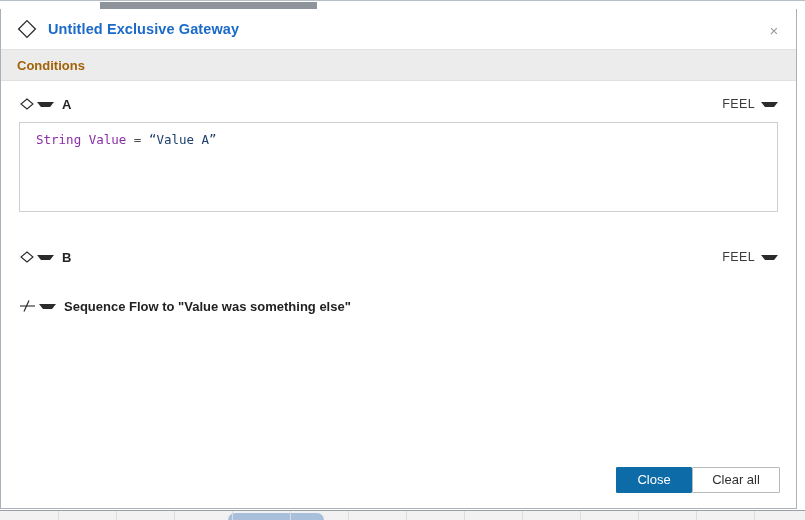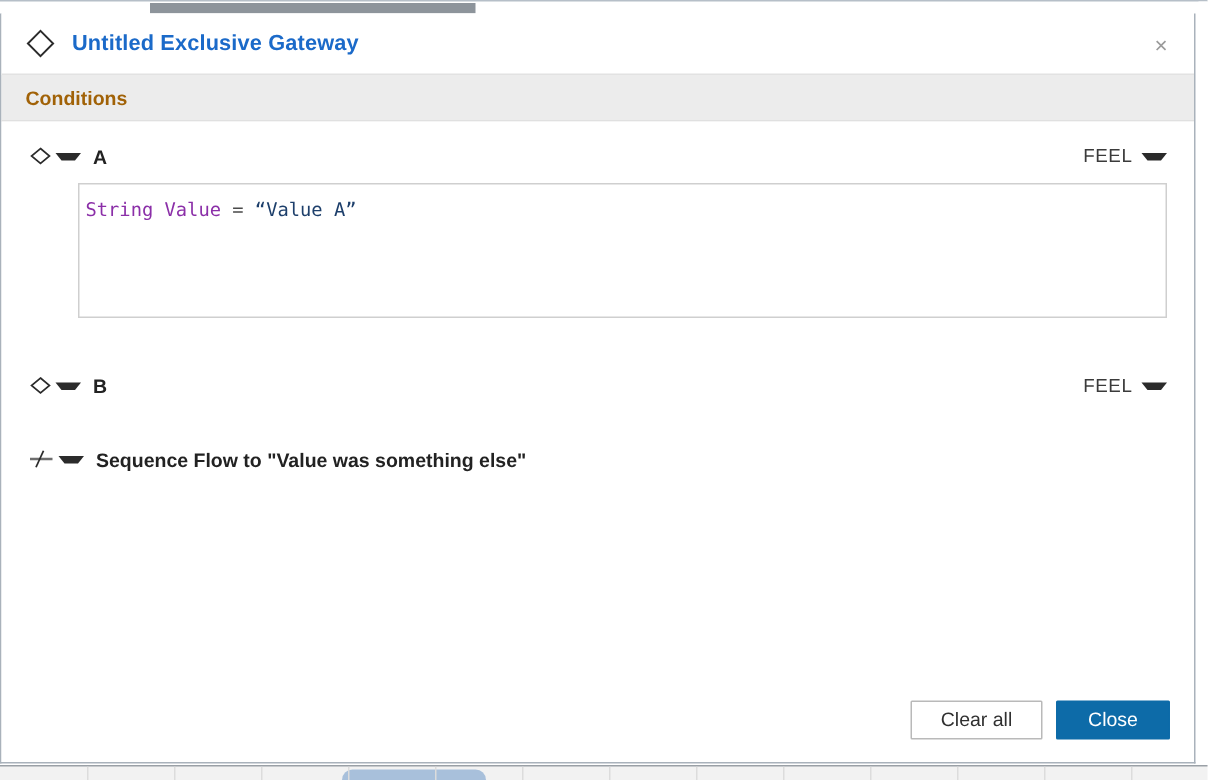--- a/index.html
+++ b/index.html
@@ -188,25 +188,24 @@
     letter-spacing: 0.4px;
     margin-right: 6px;
   }
   .lang-select .caret { margin-right: 0; }
 
   .code-editor {
     height: 90px;
     border: 1px solid #cfcfcf;
     background: #ffffff;
     box-sizing: border-box;
-    padding: 9px 4px;
+    padding: 9px 16px;
     margin-top: 3px;
     overflow: hidden;
     cursor: text;
-    margin-left: 33px;
   }
   .code-line {
     font-family: "DejaVu Sans Mono", "Liberation Mono", monospace;
     font-size: 12.5px;
     line-height: 16px;
     white-space: pre;
   }
   .tok-var    { color: #8b2fa8; }
   .tok-op     { color: #4a4a4a; }
   .tok-string { color: #1d3f6b; }
@@ -329,22 +328,22 @@
           <line x1="1" y1="7" x2="16" y2="7" stroke="#6e6e6e" stroke-width="1.6"></line>
           <line x1="10" y1="1.5" x2="5" y2="12.5" stroke="#2b2b2b" stroke-width="1.2"></line>
         </svg>
         <span class="caret"></span>
         <span class="dflow-label">Sequence Flow to "Value was something else"</span>
       </div>
 
     </div>
 
     <div class="dlg-footer">
+      <button class="btn btn-primary">Close</button>
       <button class="btn btn-secondary">Clear all</button>
-      <button class="btn btn-primary">Close</button>
     </div>
 
   </div>
 
   <div class="taskbar">
     <div class="active-item"></div>
   <div class="tick" style="left: 58px;"></div>
       <div class="tick" style="left: 116px;"></div>
       <div class="tick" style="left: 174px;"></div>
       <div class="tick" style="left: 232px;"></div>

